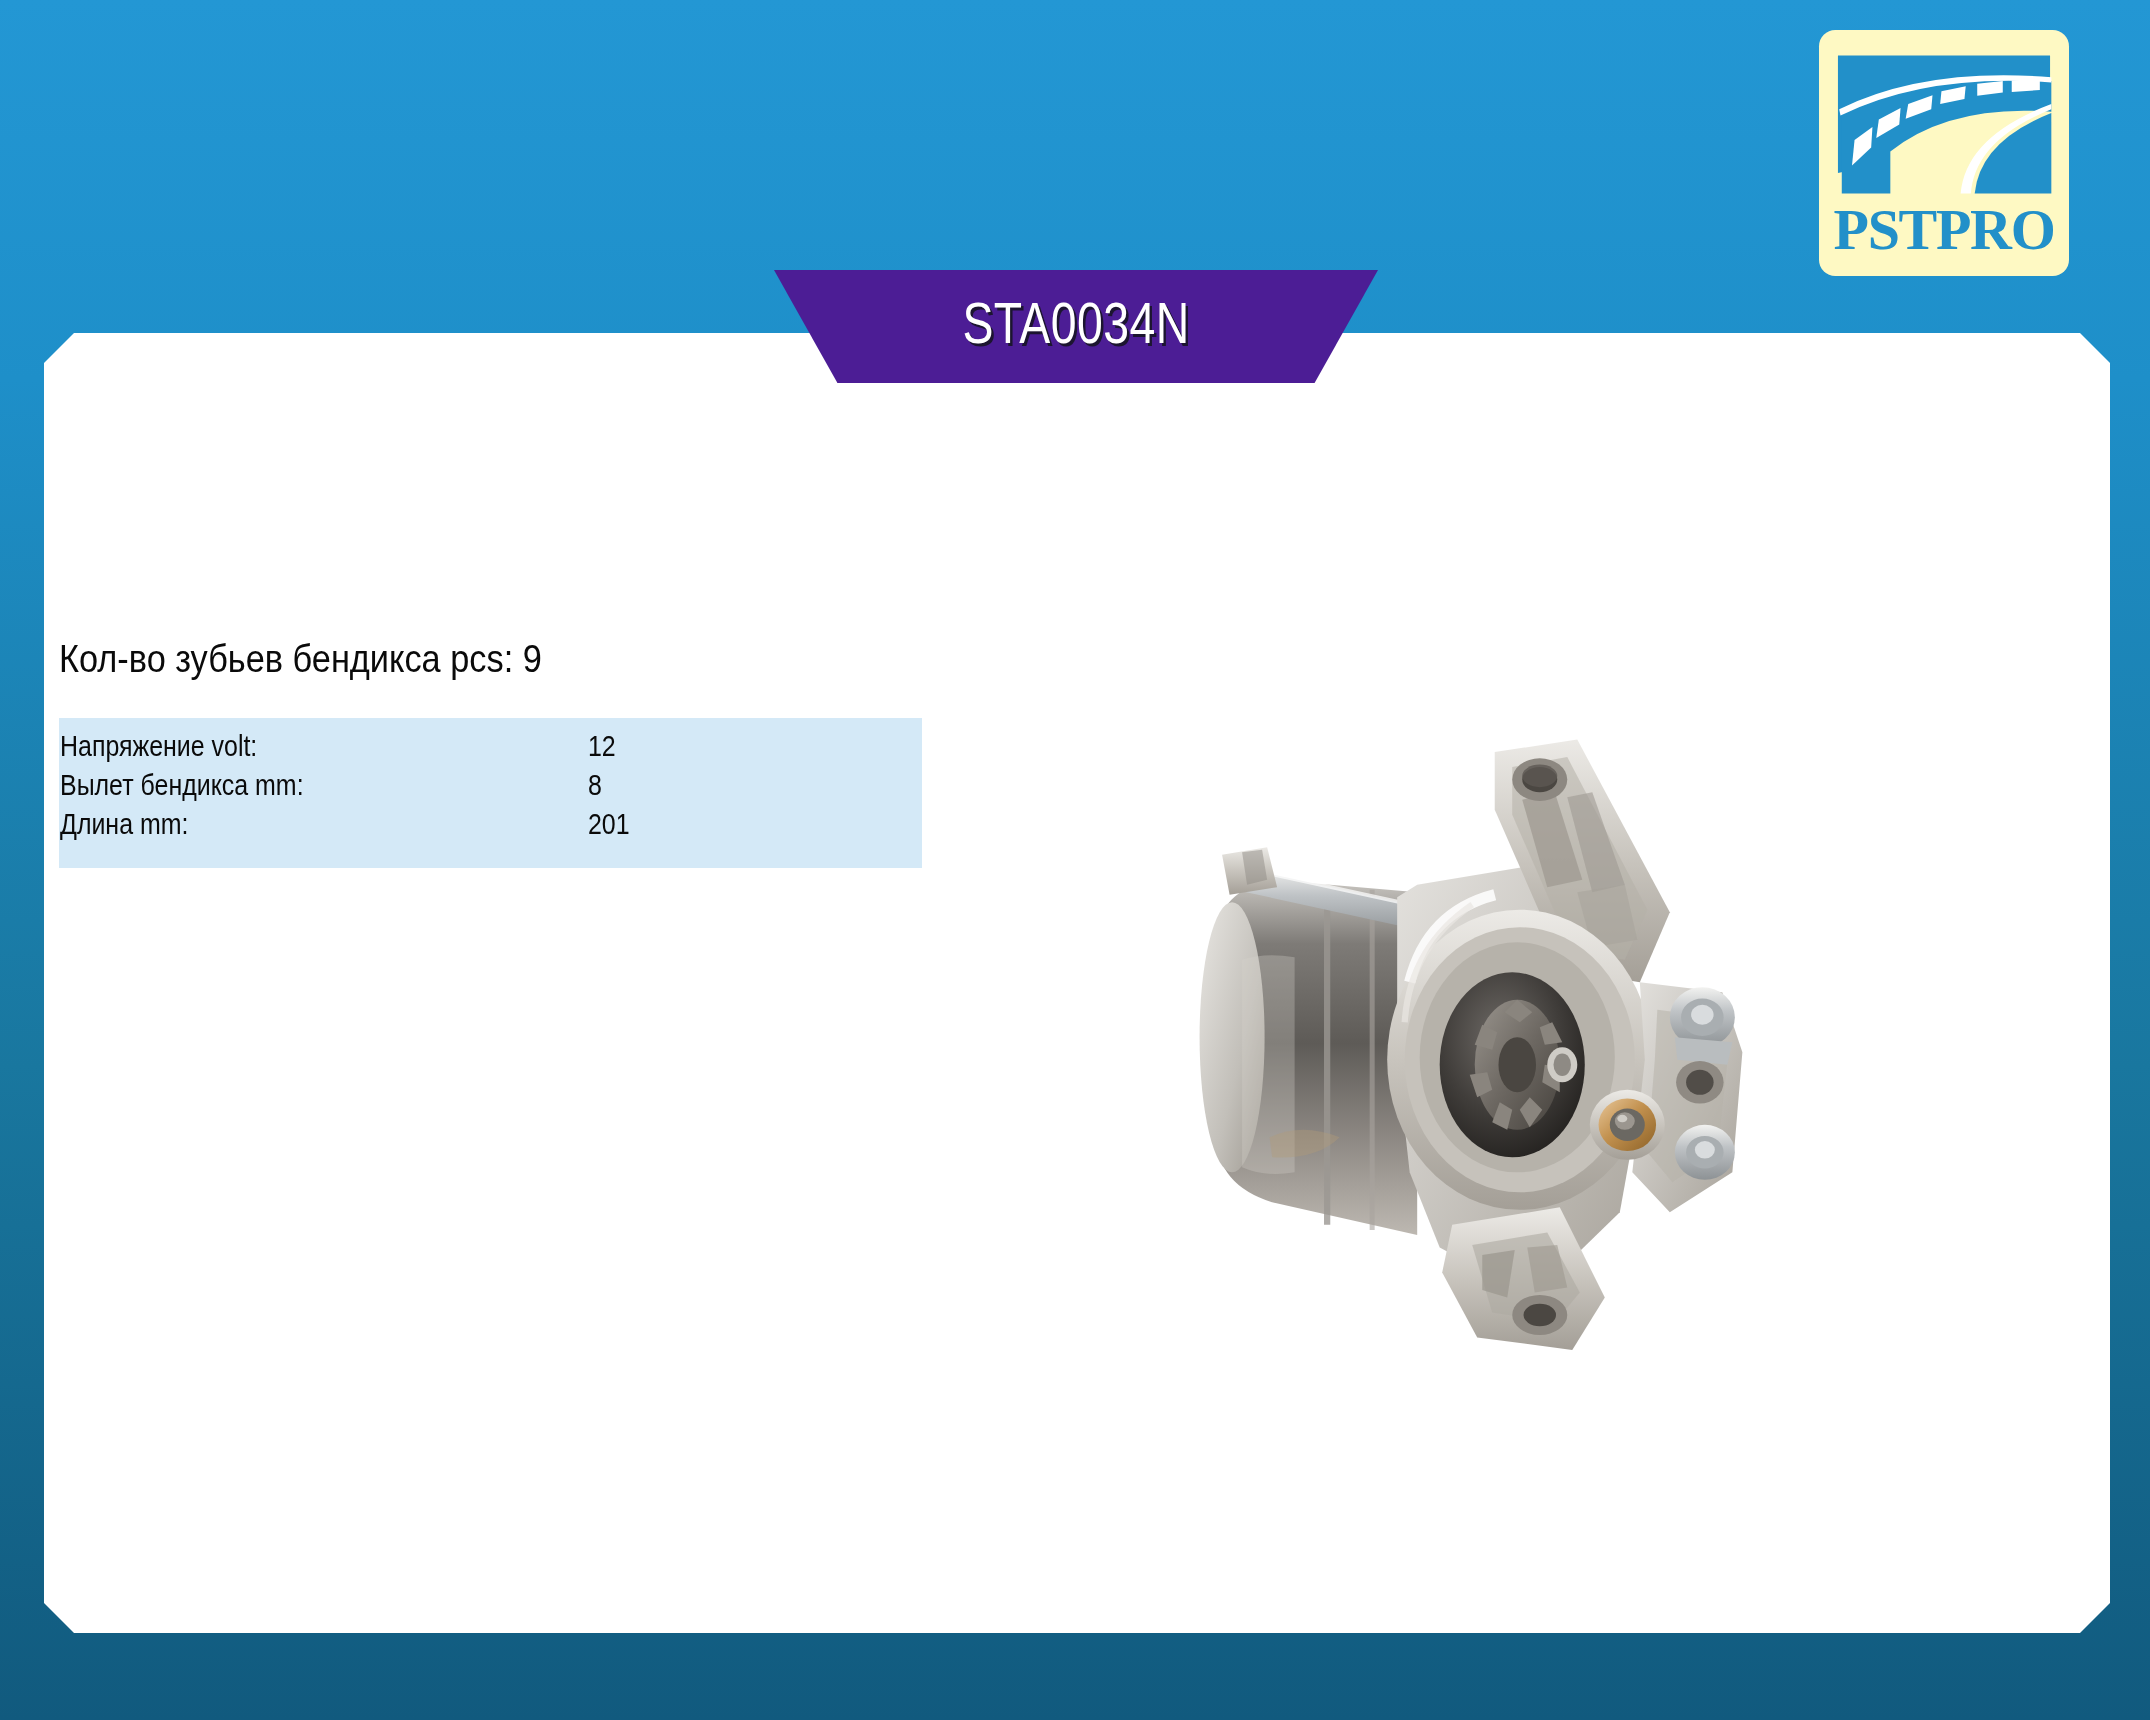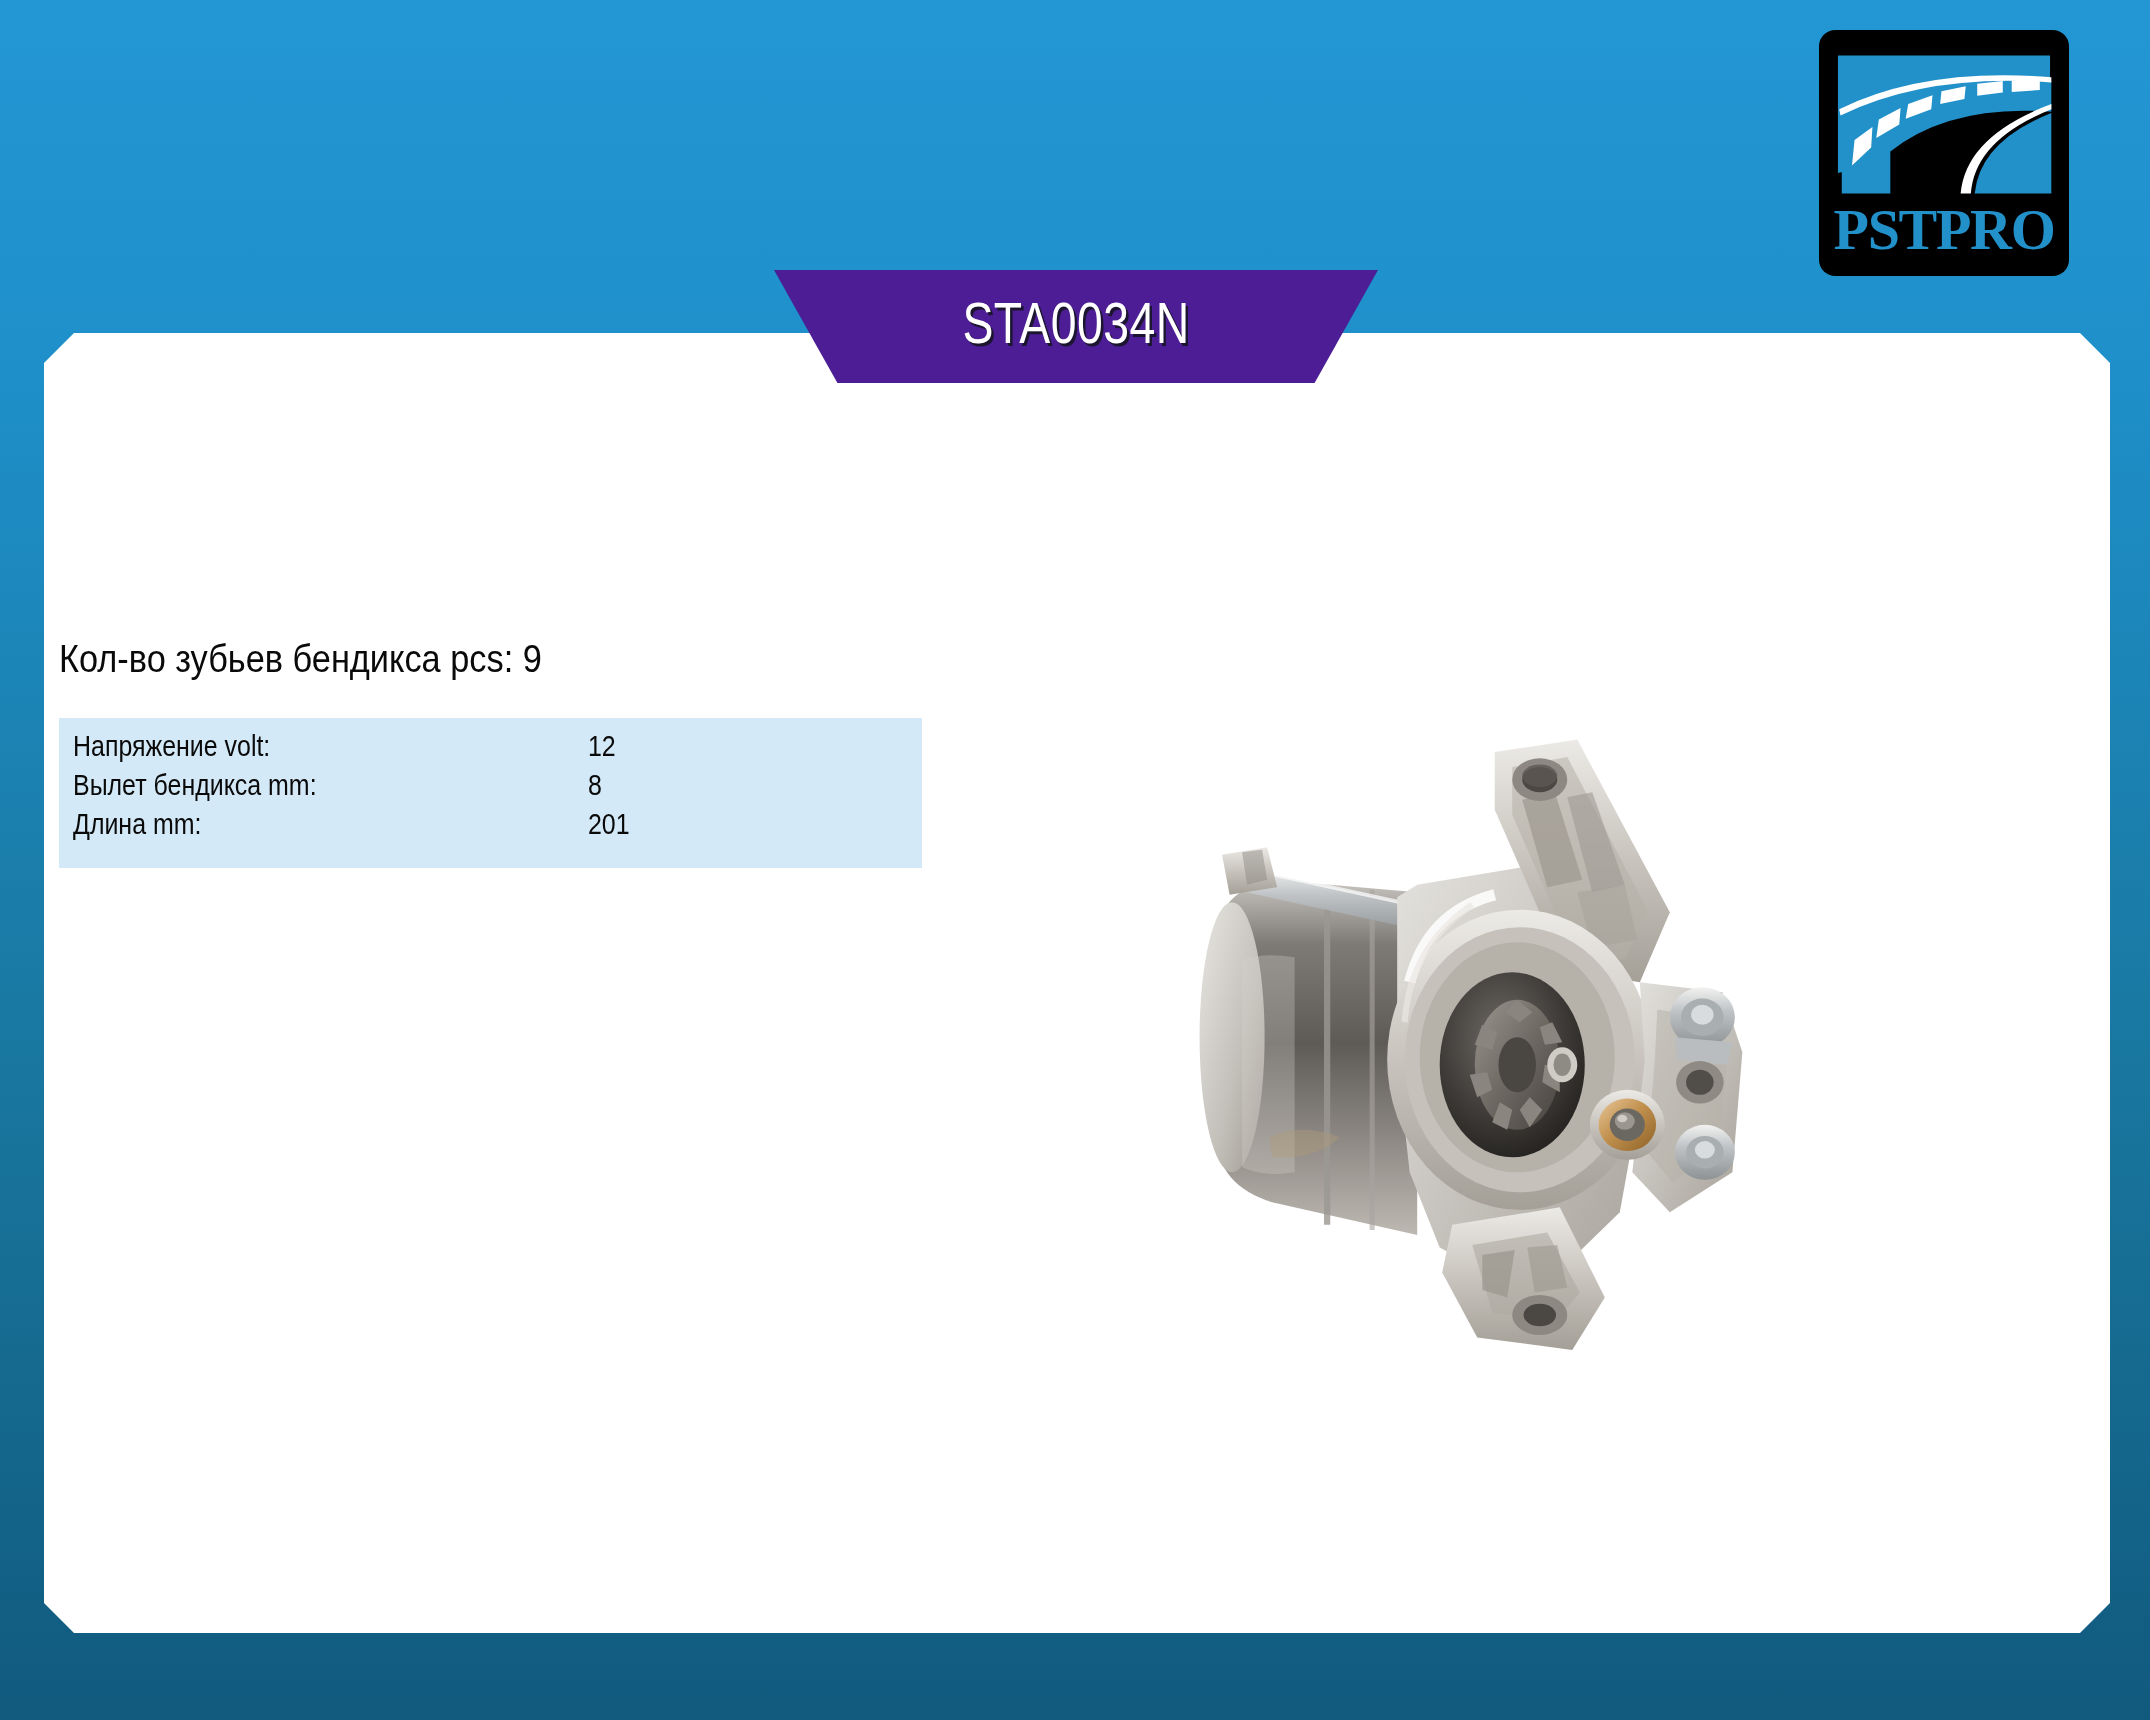--- a/index.html
+++ b/index.html
@@ -36,21 +36,21 @@
     transform:scaleX(0.80); transform-origin:center;
     white-space:nowrap;
     text-shadow:3.1px 3.1px 0 rgba(20,20,30,0.85);
     padding-bottom:6.3px;
   }
 
   
   #logo{
     position:absolute; left:1819px; top:30px;
     width:250px; height:246px;
-    background:#000000; border-radius:16.3px;
+    background:#fef9c3; border-radius:16.3px;
     padding:8.8px 10px 3.8px 10px;
   }
   #logo-mark{ width:100%; height:166px; display:block; }
   #logo-word{
     text-align:center; color:#2290c9;
     font-family:"Liberation Serif", serif;
     font-weight:700; font-size:58px; line-height:1;
     letter-spacing:-1.3px; margin-top:-3.8px;
   }
 
@@ -63,21 +63,21 @@
   }
 
   #spec-table{
     position:absolute; left:59px; top:718px;
     width:863px;
     background:#d4e9f7;
     padding:13.8px 0 19px 0;
   }
   .spec-row{
     display:flex; align-items:baseline;
-    height:39px; padding-left:14px;
+    height:39px; padding-left:1px;
     white-space:nowrap;
   }
   .spec-label{
     font-size:29px; color:#0a0a0a; line-height:1;
     transform:scaleX(0.86); transform-origin:left center;
     display:inline-block;
   }
   .spec-value{
     position:absolute; left:529px;
     font-size:29px; color:#0a0a0a; line-height:1;

